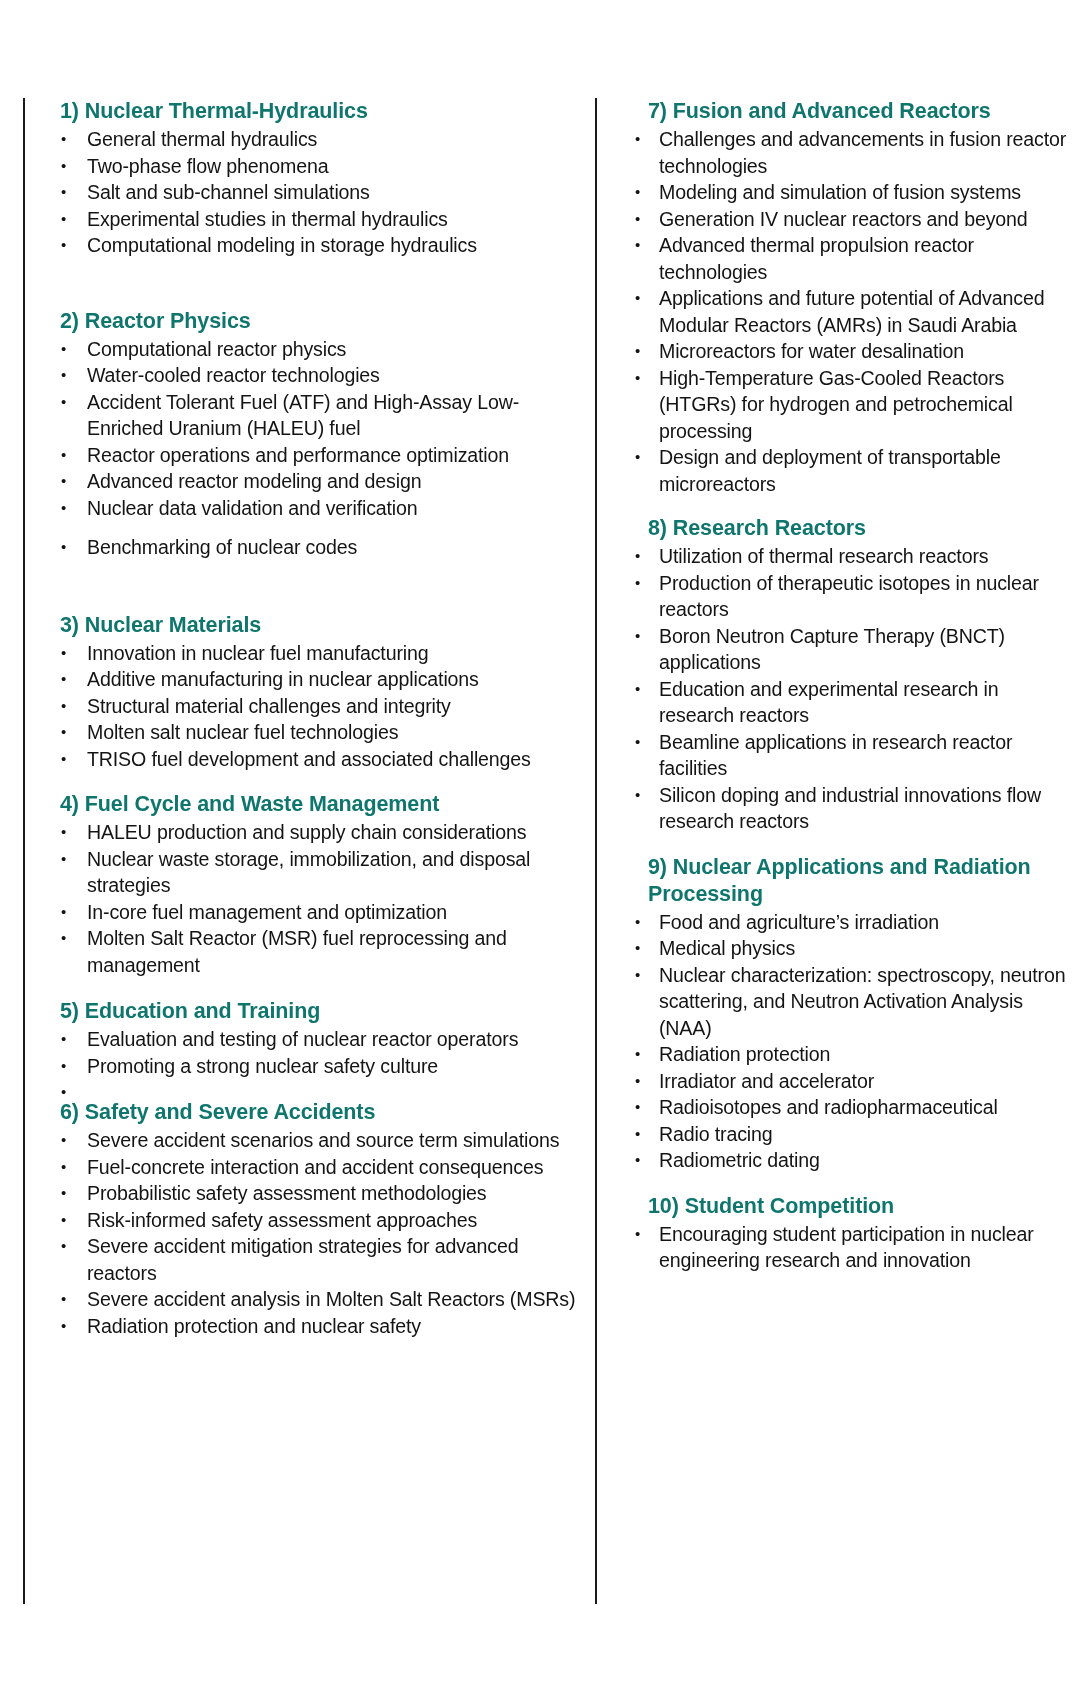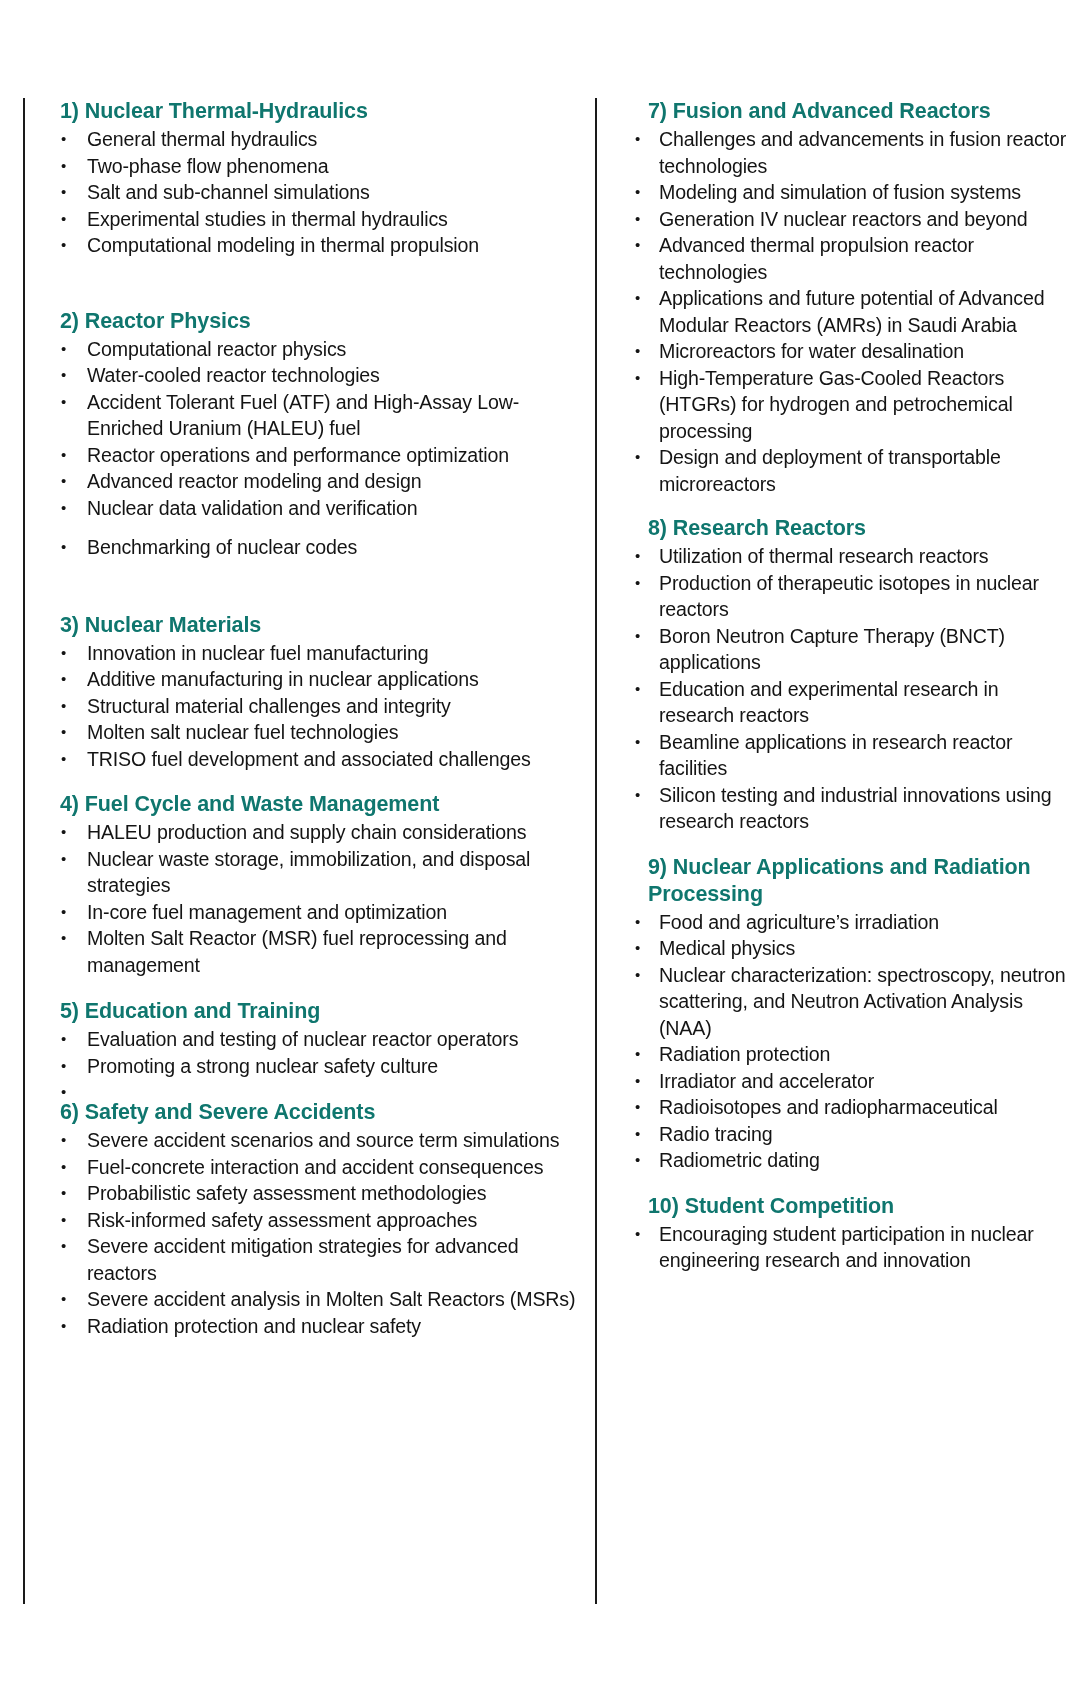--- a/index.html
+++ b/index.html
@@ -84,21 +84,21 @@
 
 <div class="column left">
 
   <section class="section">
     <h3 class="section-title">1) Nuclear Thermal-Hydraulics</h3>
     <ul class="items">
       <li><span class="bullet">•</span><span>General thermal hydraulics</span></li>
       <li><span class="bullet">•</span><span>Two-phase flow phenomena</span></li>
       <li><span class="bullet">•</span><span>Salt and sub-channel simulations</span></li>
       <li><span class="bullet">•</span><span>Experimental studies in thermal hydraulics</span></li>
-      <li><span class="bullet">•</span><span>Computational modeling in thermal propulsion</span></li>
+      <li><span class="bullet">•</span><span>Computational modeling in storage hydraulics</span></li>
     </ul>
   </section>
   <div class="gap-s1"></div>
   <div style="height:16px"></div>
 
   <section class="section">
     <h3 class="section-title">2) Reactor Physics</h3>
     <ul class="items">
       <li><span class="bullet">•</span><span>Computational reactor physics</span></li>
       <li><span class="bullet">•</span><span>Water-cooled reactor technologies</span></li>
@@ -177,21 +177,21 @@
   <div class="gap-s7"></div>
 
   <section class="section">
     <h3 class="section-title">8) Research Reactors</h3>
     <ul class="items">
       <li><span class="bullet">•</span><span>Utilization of thermal research reactors</span></li>
       <li><span class="bullet">•</span><span>Production of therapeutic isotopes in nuclear reactors</span></li>
       <li><span class="bullet">•</span><span>Boron Neutron Capture Therapy (BNCT) applications</span></li>
       <li><span class="bullet">•</span><span>Education and experimental research in research reactors</span></li>
       <li><span class="bullet">•</span><span>Beamline applications in research reactor facilities</span></li>
-      <li><span class="bullet">•</span><span>Silicon testing and industrial innovations using research reactors</span></li>
+      <li><span class="bullet">•</span><span>Silicon doping and industrial innovations flow research reactors</span></li>
     </ul>
   </section>
   <div class="gap-s8"></div>
 
   <section class="section">
     <h3 class="section-title">9) Nuclear Applications and Radiation Processing</h3>
     <ul class="items">
       <li><span class="bullet">•</span><span>Food and agriculture’s irradiation</span></li>
       <li><span class="bullet">•</span><span>Medical physics</span></li>
       <li><span class="bullet">•</span><span>Nuclear characterization: spectroscopy, neutron scattering, and Neutron Activation Analysis (NAA)</span></li>

